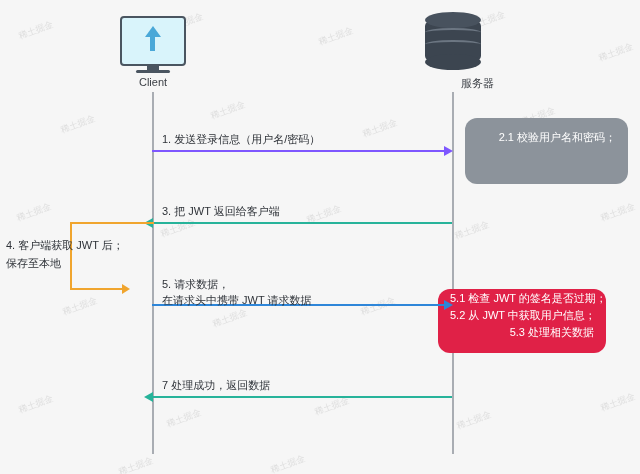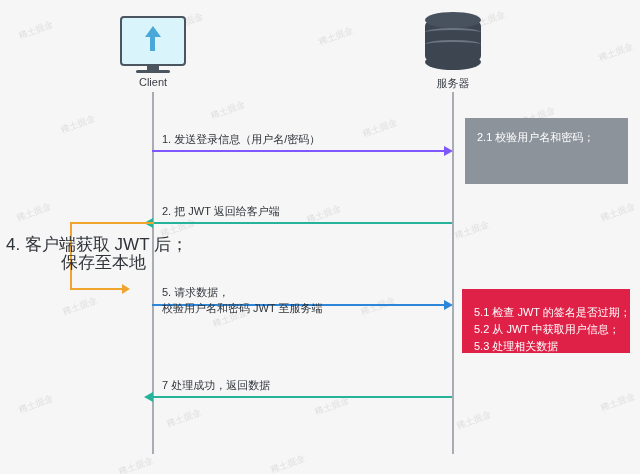--- a/index.html
+++ b/index.html
@@ -124,32 +124,32 @@
   }
 
   
   .note {
     position: absolute;
     box-sizing: border-box;
     color: #ffffff;
     font-size: 11px;
     line-height: 19px;
     padding: 10px 12px;
-    text-align: left;
-    border-radius: 0;
+    text-align: right;
+    border-radius: 12px;
   }
   .note span { display: block; white-space: nowrap; }
 
   
   .self-note {
     position: absolute;
-    font-size: 17px;
+    font-size: 11px;
     line-height: 18px;
     color: #2f3339;
-    text-align: right;
+    text-align: left;
     white-space: nowrap;
   }
   .orange-seg { position: absolute; background: #f0a52e; }
   .orange-head {
     position: absolute;
     width: 0; height: 0;
     border-top: 5px solid transparent;
     border-bottom: 5px solid transparent;
     border-left: 8px solid #f0a52e;
   }
@@ -206,62 +206,62 @@
     <div class="monitor-base" style="left:136px; top:70px;"></div>
     <div class="actor-label" style="left:112px; top:76px; width:82px;">Client</div>
   </div>
 
   <div>
     <div class="db-body" style="left:425px; top:20px;"></div>
     <div class="db-ellipse" style="left:425px; top:54px;"></div>
     <div class="db-top" style="left:425px; top:12px;"></div>
     <div class="db-line" style="left:425px; top:28px;"></div>
     <div class="db-line" style="left:425px; top:40px;"></div>
-    <div class="actor-label" style="left:412px; top:76px; width:82px;">服务器</div>
+    <div class="actor-label" style="left:412px; top:76px; width:82px;text-align:right;">服务器</div>
   </div>
 
   <div class="note" style="left:465px; top:118px; width:163px; height:66px; background:#8c939b;">
     <span>2.1 校验用户名和密码；</span>
   </div>
 
   <div>
     <div class="msg-line" style="left:152px; top:150px; width:292px; background:#7e57ff;"></div>
     <div class="msg-head" style="left:444px; top:146px; border-left:9px solid #7e57ff;"></div>
     <div class="msg-label" style="left:162px; top:131px; width:282px;">1. 发送登录信息（用户名/密码）</div>
   </div>
 
   <div>
     <div class="msg-line" style="left:152px; top:222px; width:300px; background:#27b39a;"></div>
     <div class="msg-head" style="left:144px; top:218px; border-right:9px solid #27b39a;"></div>
-    <div class="msg-label" style="left:162px; top:203px; width:282px;">2. 把 JWT 返回给客户端</div>
+    <div class="msg-label" style="left:162px; top:203px; width:282px;">3. 把 JWT 返回给客户端</div>
   </div>
 
   <div>
     <div class="orange-seg" style="left:70px; top:222px; width:84px; height:2px;"></div>
     <div class="orange-seg" style="left:70px; top:222px; width:2px; height:68px;"></div>
     <div class="orange-seg" style="left:70px; top:288px; width:54px; height:2px;"></div>
     <div class="orange-head" style="left:122px; top:284px;"></div>
     <div class="self-note" style="left:6px; top:236px; width:140px;">
       <div>4. 客户端获取 JWT 后；</div>
       <div>保存至本地</div>
     </div>
   </div>
 
-  <div class="note" style="left:462px; top:289px; width:168px; height:64px; background:#e02147; line-height:17px; padding-top:15px;">
+  <div class="note" style="left:438px; top:289px; width:168px; height:64px; background:#e02147; line-height:17px; padding-top:1px;">
     <span>5.1 检查 JWT 的签名是否过期；</span>
     <span>5.2 从 JWT 中获取用户信息；</span>
     <span>5.3 处理相关数据</span>
   </div>
 
   <div>
     <div class="msg-line" style="left:152px; top:304px; width:292px; background:#2e86d9;"></div>
     <div class="msg-head" style="left:444px; top:300px; border-left:9px solid #2e86d9;"></div>
-    <div class="msg-label" style="left:162px; top:284px; width:282px;">
+    <div class="msg-label" style="left:162px; top:276px; width:282px;">
       <div>5. 请求数据，</div>
-      <div>校验用户名和密码 JWT 至服务端</div>
+      <div>在请求头中携带 JWT 请求数据</div>
     </div>
   </div>
 
   <div>
     <div class="msg-line" style="left:152px; top:396px; width:300px; background:#27b39a;"></div>
     <div class="msg-head" style="left:144px; top:392px; border-right:9px solid #27b39a;"></div>
     <div class="msg-label" style="left:162px; top:377px; width:282px;">7 处理成功，返回数据</div>
   </div>
 
 </div>

